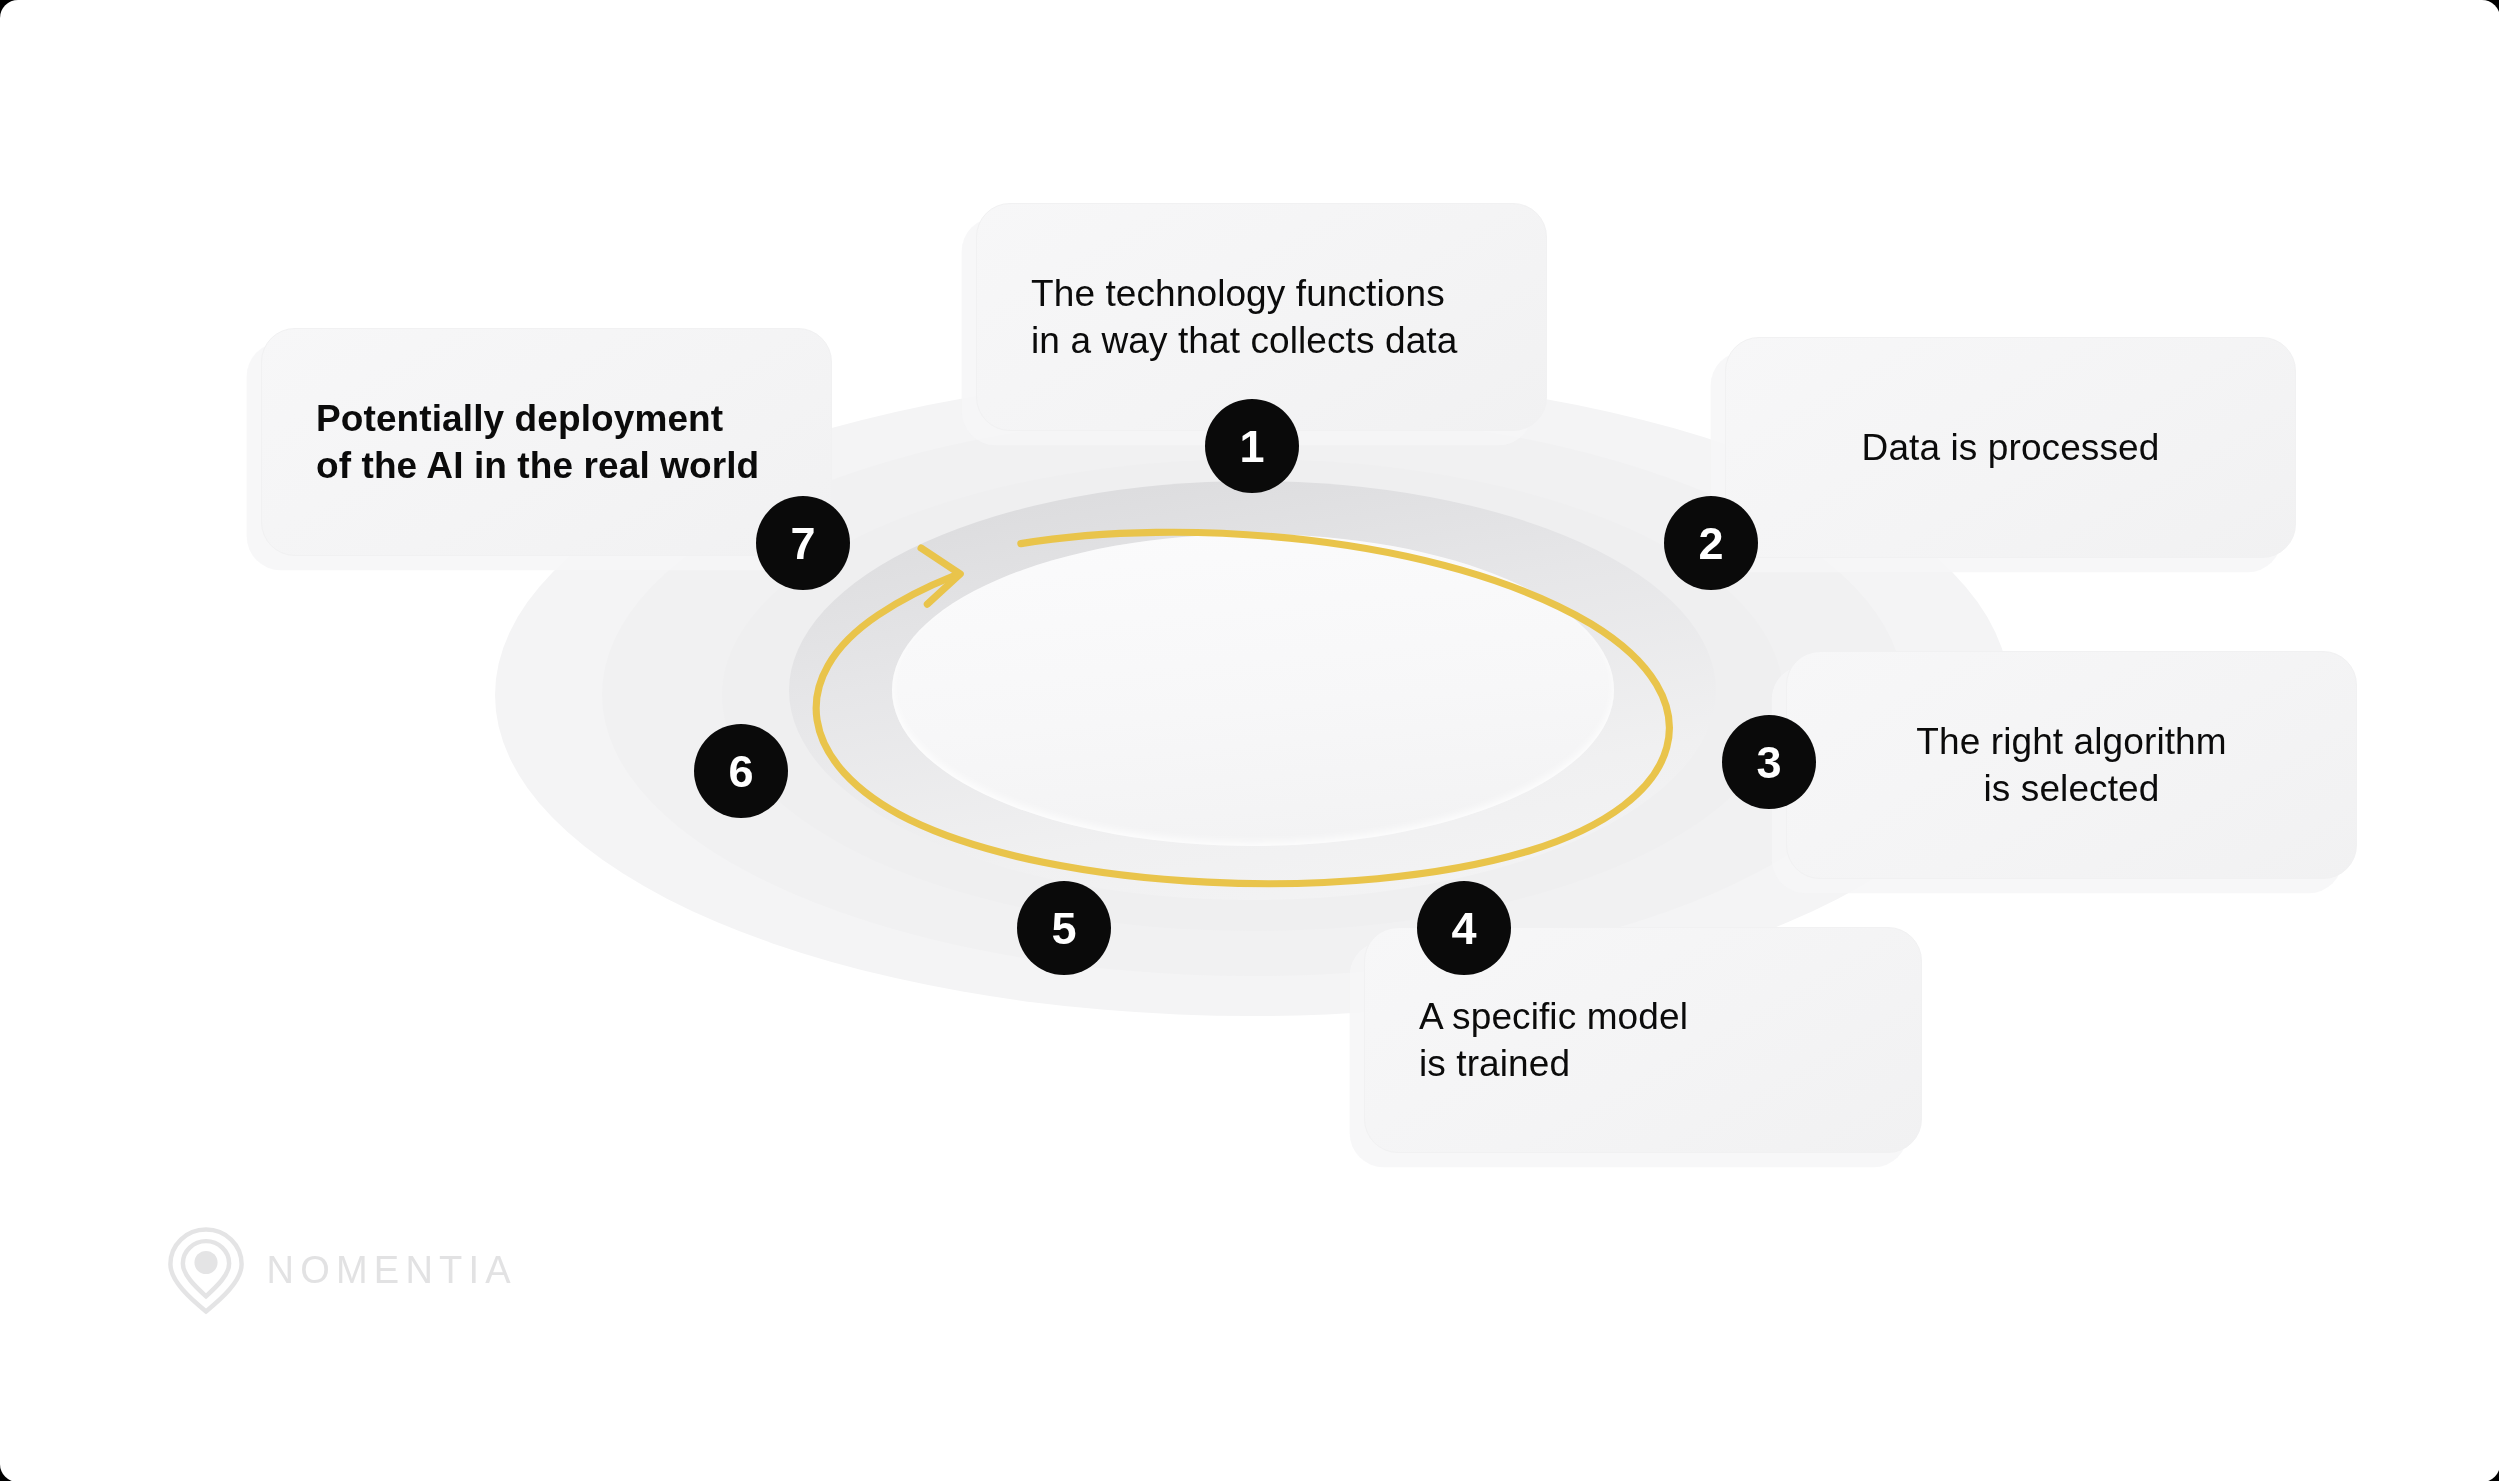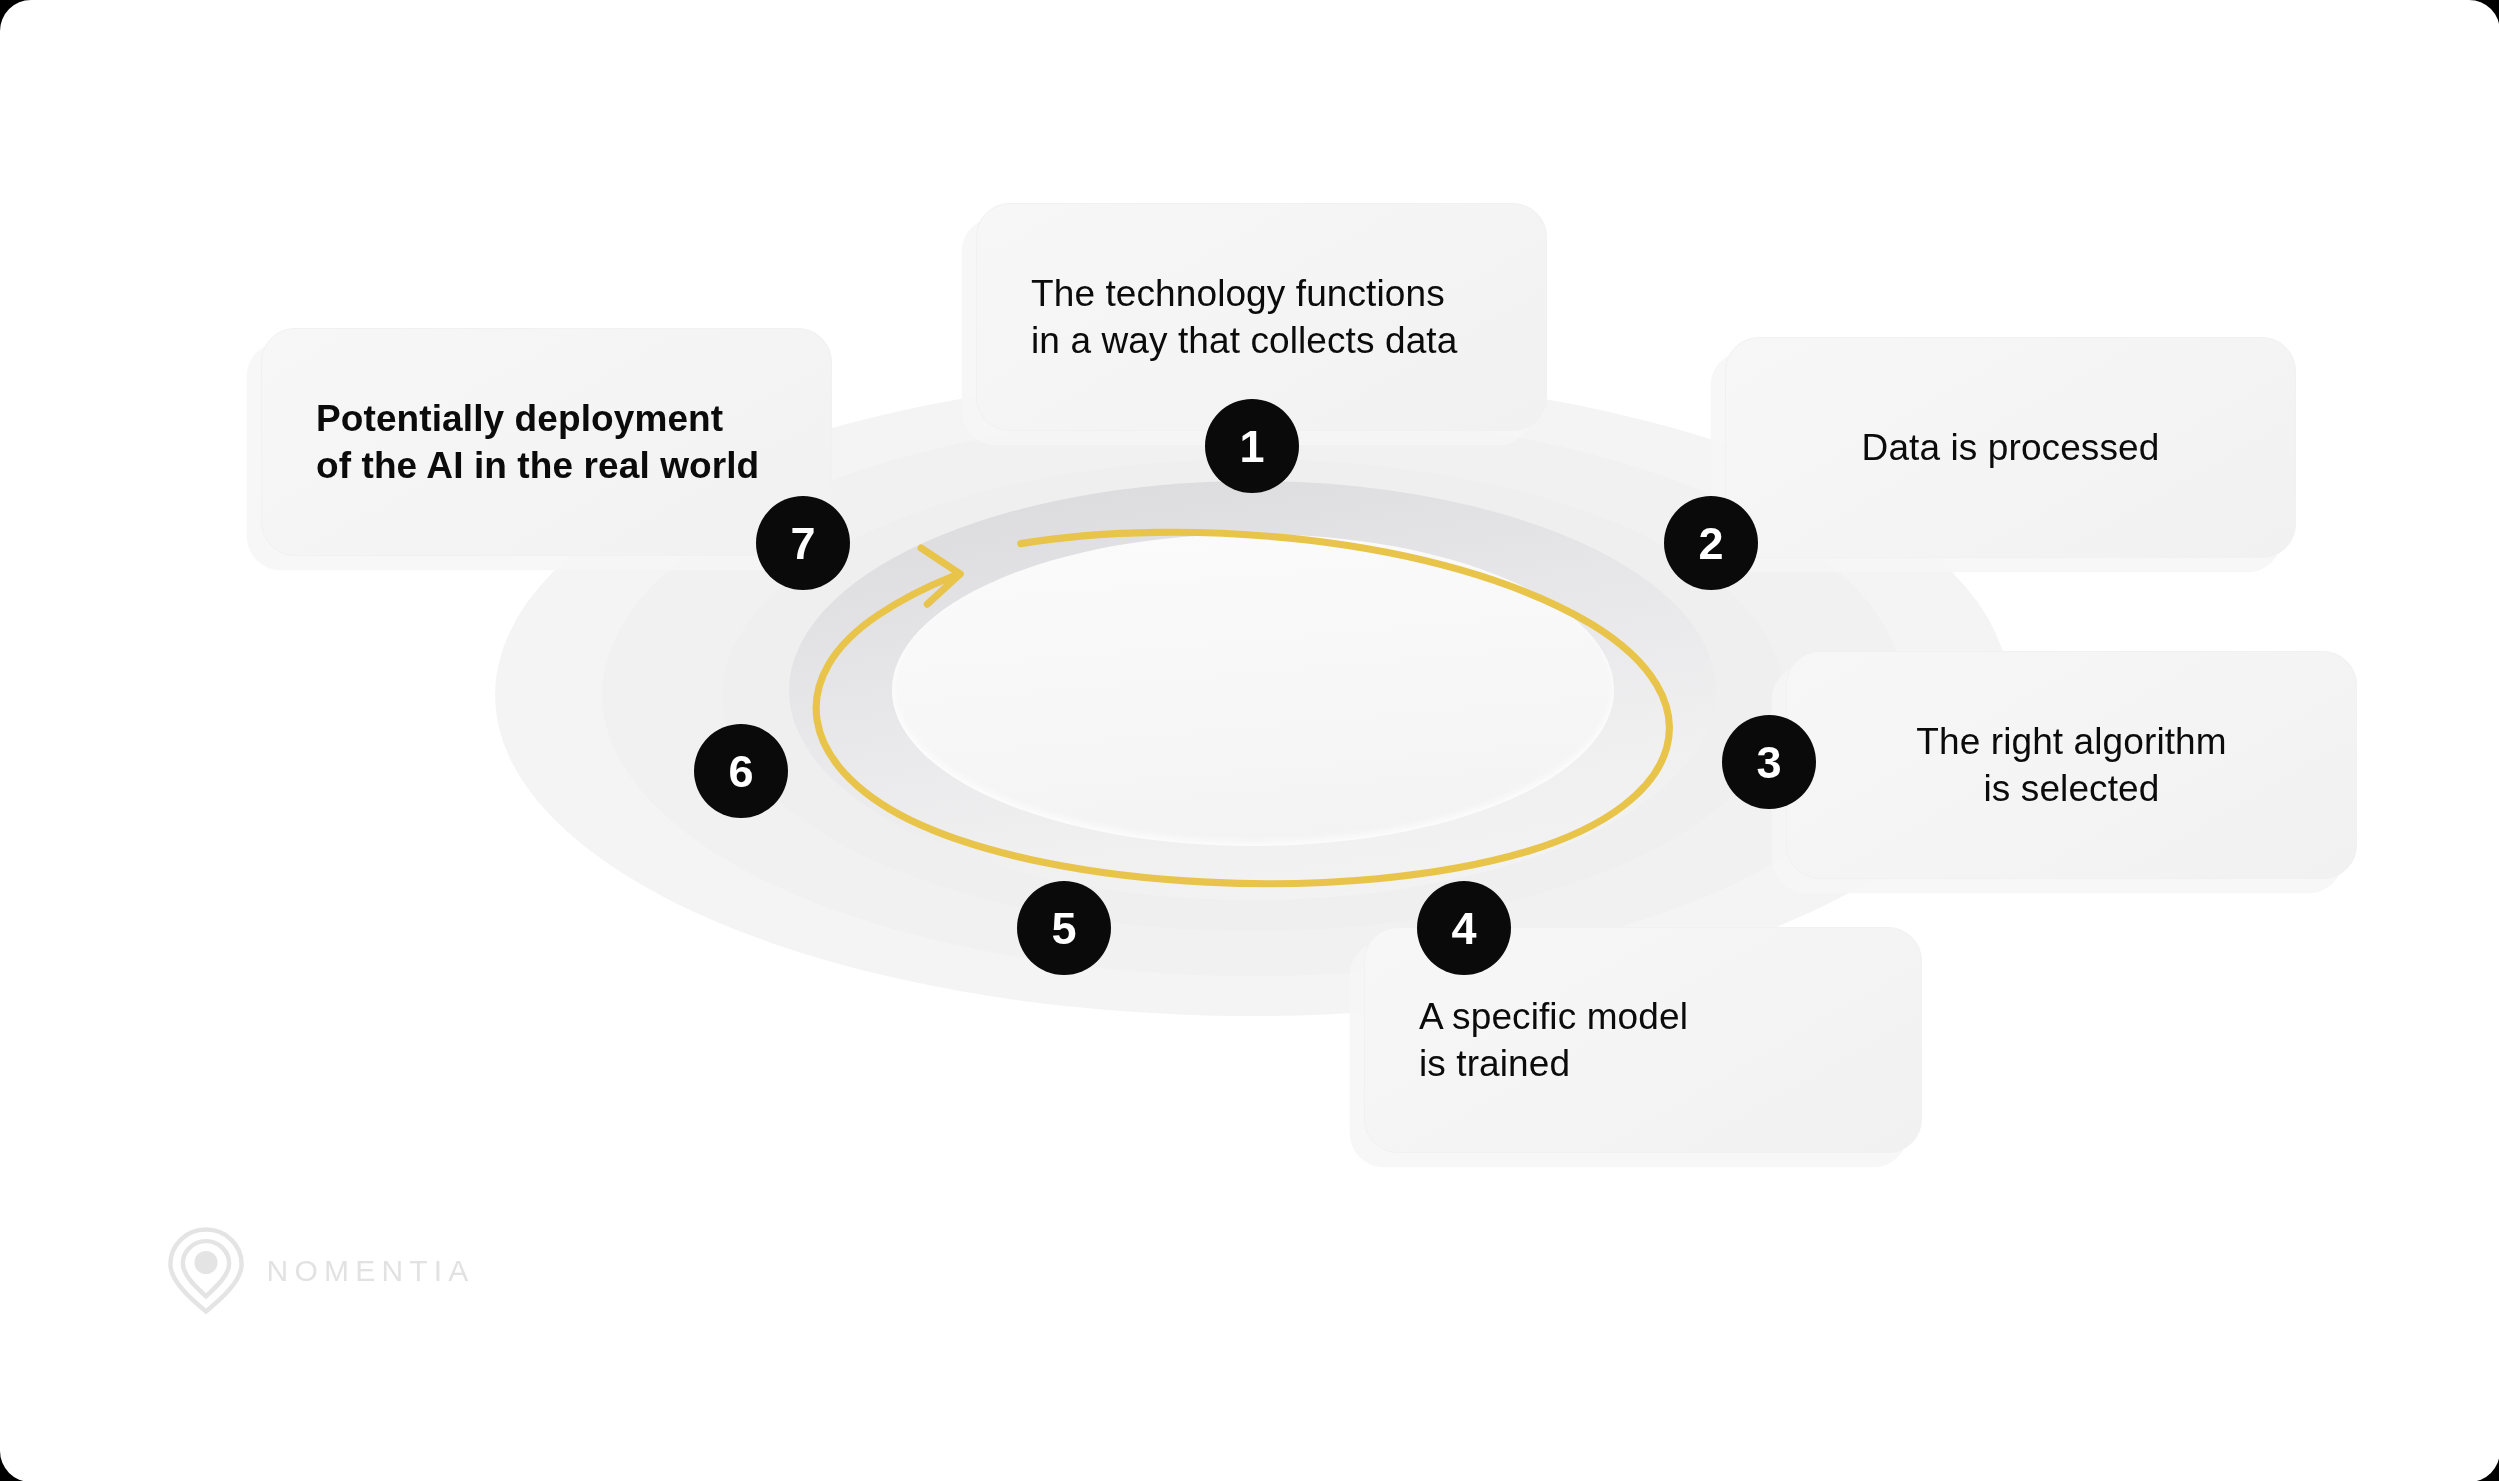--- a/index.html
+++ b/index.html
@@ -15,21 +15,21 @@
     font-family: "Liberation Sans", sans-serif;
   }
 
   
   .canvas {
     position: absolute;
     left: 0; top: 0;
     width: 2500px;
     height: 1482px;
     background: #FFFFFF;
-    border-radius: 31px;
+    border-radius: 18px;
     overflow: hidden;
   }
 
   
   .ring-stage {
     position: absolute;
     left: 495px;
     top: 374px;
     width: 1515px;
     height: 642px;
@@ -137,21 +137,21 @@
   .brand {
     position: absolute;
     left: 165px;
     top: 1226px;
     display: flex;
     align-items: center;
     gap: 19.6px;
   }
   .brand-mark { width: 82px; height: 89px; display: block; }
   .brand-word {
-    font-size: 30px;
+    font-size: 38px;
     letter-spacing: 6.2px;
     color: #E2E2E3;
     font-weight: normal;
     text-align: right;
   }
 </style>
 </head>
 <body>
 
 <div class="canvas">

